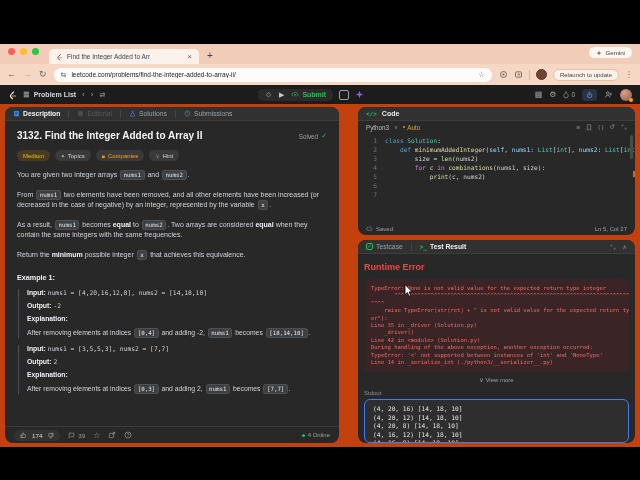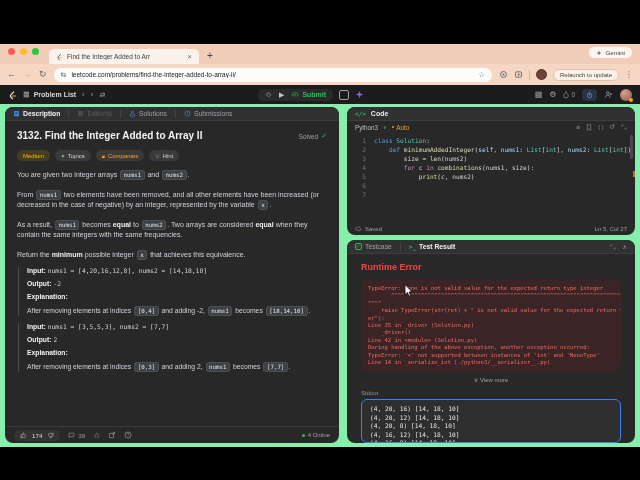--- a/index.html
+++ b/index.html
@@ -37,21 +37,21 @@
   .nav-center{position:absolute;left:258px;display:flex;align-items:center;gap:6px;}
   .run-group{background:#2a2a2a;border-radius:5px;display:flex;align-items:center;gap:7px;padding:2px 7px;}
   .submit-btn{display:flex;align-items:center;gap:3px;color:#2cbb5d;font-size:7px;font-weight:bold;}
   .sq-ic{width:10px;height:10px;border:1px solid #9aa0a6;border-radius:2px;}
   .nav-right{margin-left:auto;display:flex;align-items:center;gap:7px;}
   .streak{display:flex;align-items:center;gap:2px;font-size:6.5px;color:#9aa0a6;}
   .timer-box{background:#2a3343;border-radius:4px;padding:2px 4px;display:flex;align-items:center;}
   .lc-avatar{width:12px;height:12px;border-radius:50%;background:radial-gradient(circle at 35% 30%,#d9a08a,#8c5a46);position:relative;}
   .lc-avatar::after{content:"";position:absolute;right:-1px;bottom:-1px;width:4px;height:4px;border-radius:50%;background:#ffa116;}
   
-  .content{flex:1;background:#86efac;display:flex;gap:8px;padding:3px 5px 4px;overflow:hidden;}
+  .content{flex:1;background:#c2410c;display:flex;gap:19px;padding:3px 5px 4px;overflow:hidden;}
   .panel{background:#282828;border-radius:8px;overflow:hidden;display:flex;flex-direction:column;}
   .panel-head{height:14px;background:#313131;display:flex;align-items:center;padding:0 8px;gap:5px;
     border-bottom:1px solid rgba(255,255,255,.06);flex:none;}
   .left-panel{flex:0 0 334px;}
   .ltab{display:flex;align-items:center;gap:3px;font-size:6.8px;color:#9aa0a6;}
   .ltab.active{color:#f0f2f5;font-weight:bold;}
   .ltab.faded{opacity:.35;}
   .vdiv{width:1px;height:8px;background:#434343;margin:0 3px;}
   .desc-body{flex:1;padding:9px 12px 4px;overflow:hidden;color:#cfd3da;}
   .title-row{display:flex;align-items:flex-start;justify-content:space-between;}
@@ -91,21 +91,21 @@
   .cl{display:flex;}
   .ln{width:13px;text-align:right;color:#6e7681;margin-right:8px;flex:none;}
   .ct{white-space:pre;color:#d4d4d4;}
   .tk-k{color:#569cd6;} .tk-c{color:#c586c0;} .tk-t{color:#4ec9b0;}
   .tk-f{color:#dcdcaa;} .tk-v{color:#9cdcfe;} .tk-p{color:#d4d4d4;}
   .code-status{flex:none;height:13px;display:flex;align-items:center;justify-content:space-between;
     padding:0 8px;font-size:6px;color:#9aa0a6;}
   .vscroll{position:absolute;right:2px;top:28px;width:3px;height:24px;background:#4a4a4a;border-radius:2px;}
   .omark{position:absolute;right:0px;top:64px;width:2.5px;height:6px;background:#b5762a;}
   .test-panel{flex:1;min-height:0;}
-  .test-body{flex:1;padding:8px 14px 0;overflow:hidden;display:flex;flex-direction:column;}
+  .test-body{flex:1;padding:8px 6px 0;overflow:hidden;display:flex;flex-direction:column;}
   .rt-error{font-size:9px;font-weight:bold;color:#ef4743;}
   .error-box{margin-top:7px;background:#3a2426;border-radius:6px;padding:6px 7px;
     font-family:"DejaVu Sans Mono",monospace;font-size:5.5px;line-height:7.4px;color:#ee6b63;
     white-space:pre;overflow:hidden;flex:none;}
   .view-more{margin-top:4px;text-align:center;font-size:6px;color:#9aa0a6;}
   .stdout-label{margin-top:7px;font-size:6px;color:#8d9095;}
   .stdout-box{margin-top:3px;background:#2e2e2e;border:1.5px solid #3d7ef5;border-radius:6px;
     padding:5px 8px;font-family:"DejaVu Sans Mono",monospace;font-size:6.2px;line-height:8.4px;
     color:#e8e8e8;white-space:pre;overflow:hidden;flex:1;}
   .th-icons{margin-left:auto;display:flex;gap:7px;color:#8d9095;font-size:6.5px;align-items:center;}
@@ -284,20 +284,21 @@
             <div class="pill">
               <span class="pic">💡︎</span>
               <span>Hint</span>
             </div>
           </div>
           <div class="para"><span>You are given two integer arrays </span><span class="chip">nums1</span><span> and </span><span class="chip">nums2</span><span>.</span></div>
           <div class="para"><span>From </span><span class="chip">nums1</span><span> two elements have been removed, and all other elements have been increased (or decreased in the case of negative) by an integer, represented by the variable </span><span class="chip">x</span><span>.</span></div>
           <div class="para"><span>As a result, </span><span class="chip">nums1</span><span> becomes </span><span class="b">equal</span><span> to </span><span class="chip">nums2</span><span>. Two arrays are considered </span><span class="b">equal</span><span> when they contain the same integers with the same frequencies.</span></div>
           <div class="para"><span>Return the </span><span class="b">minimum</span><span> possible integer </span><span class="chip">x</span><span> that achieves this equivalence.</span></div>
 
+          <div class="ex-label">Example 1:</div>
           <div class="ex-block">
             <div class="ex-line"><span class="ex-k">Input:</span> <span class="mono">nums1 = [4,20,16,12,8], nums2 = [14,18,10]</span></div>
             <div class="ex-line"><span class="ex-k">Output:</span> <span class="mono">-2</span></div>
             <div class="ex-line"><span class="ex-k">Explanation:</span></div>
             <div class="ex-line" style="font-size:6.8px;"><span>After removing elements at indices </span><span class="chip">[0,4]</span><span> and adding -2, </span><span class="chip">nums1</span><span> becomes </span><span class="chip">[18,14,10]</span><span>.</span></div>
           </div>
 
           <div class="ex-block">
             <div class="ex-line"><span class="ex-k">Input:</span> <span class="mono">nums1 = [3,5,5,3], nums2 = [7,7]</span></div>
             <div class="ex-line"><span class="ex-k">Output:</span> <span class="mono">2</span></div>

